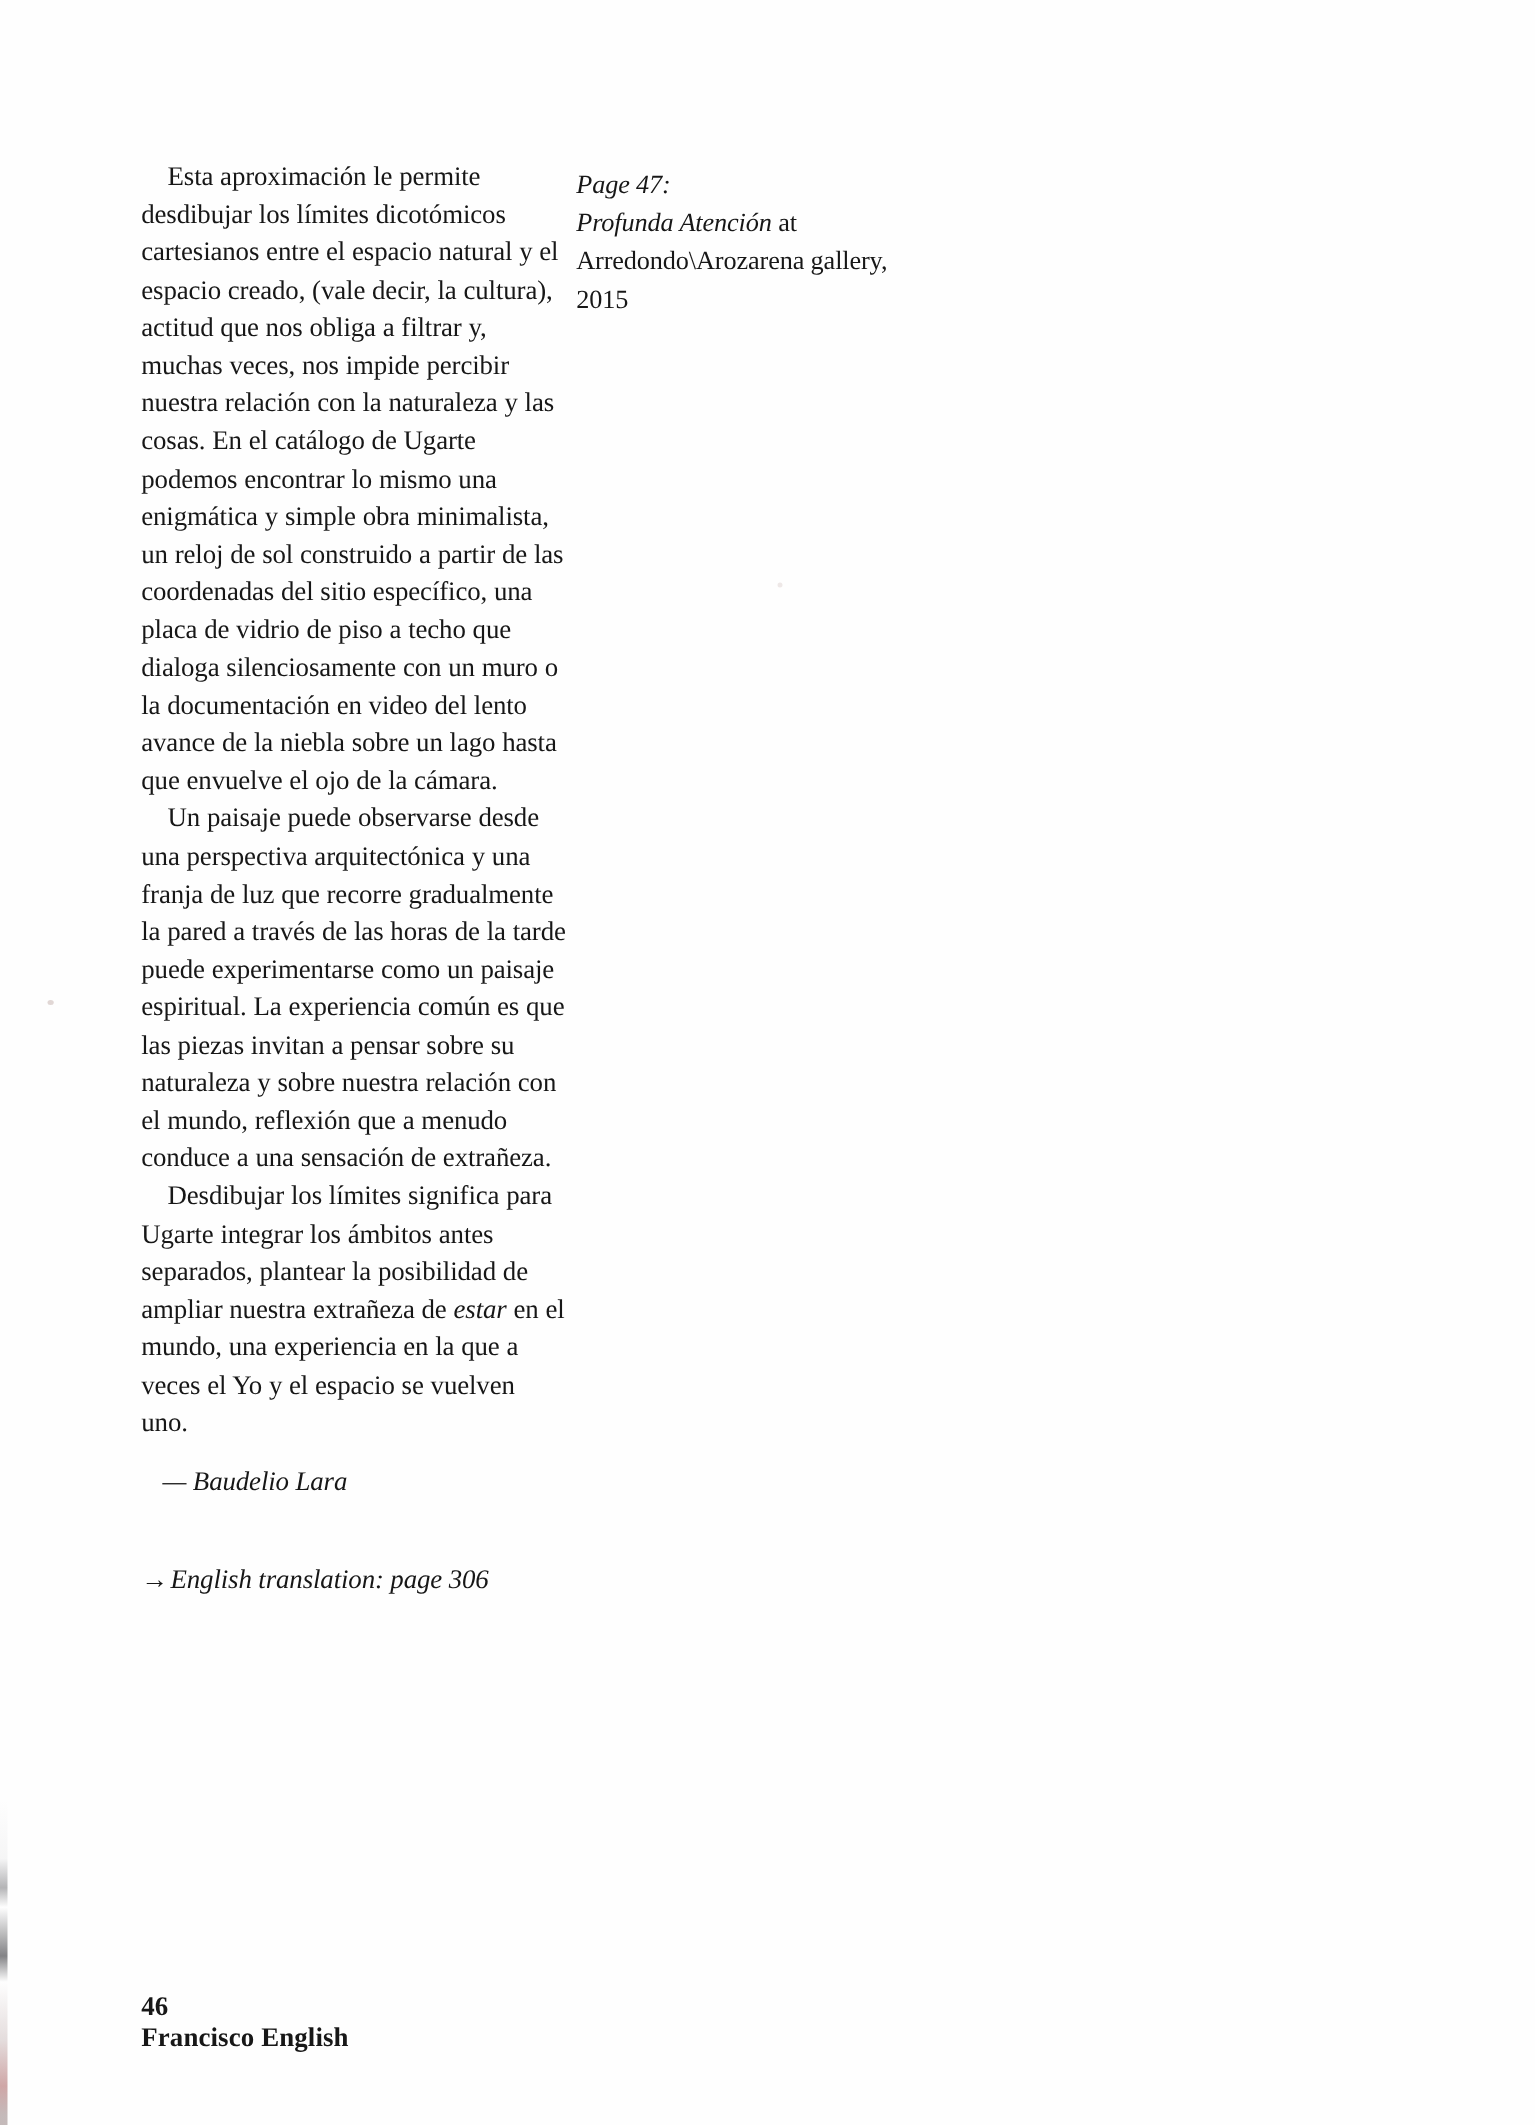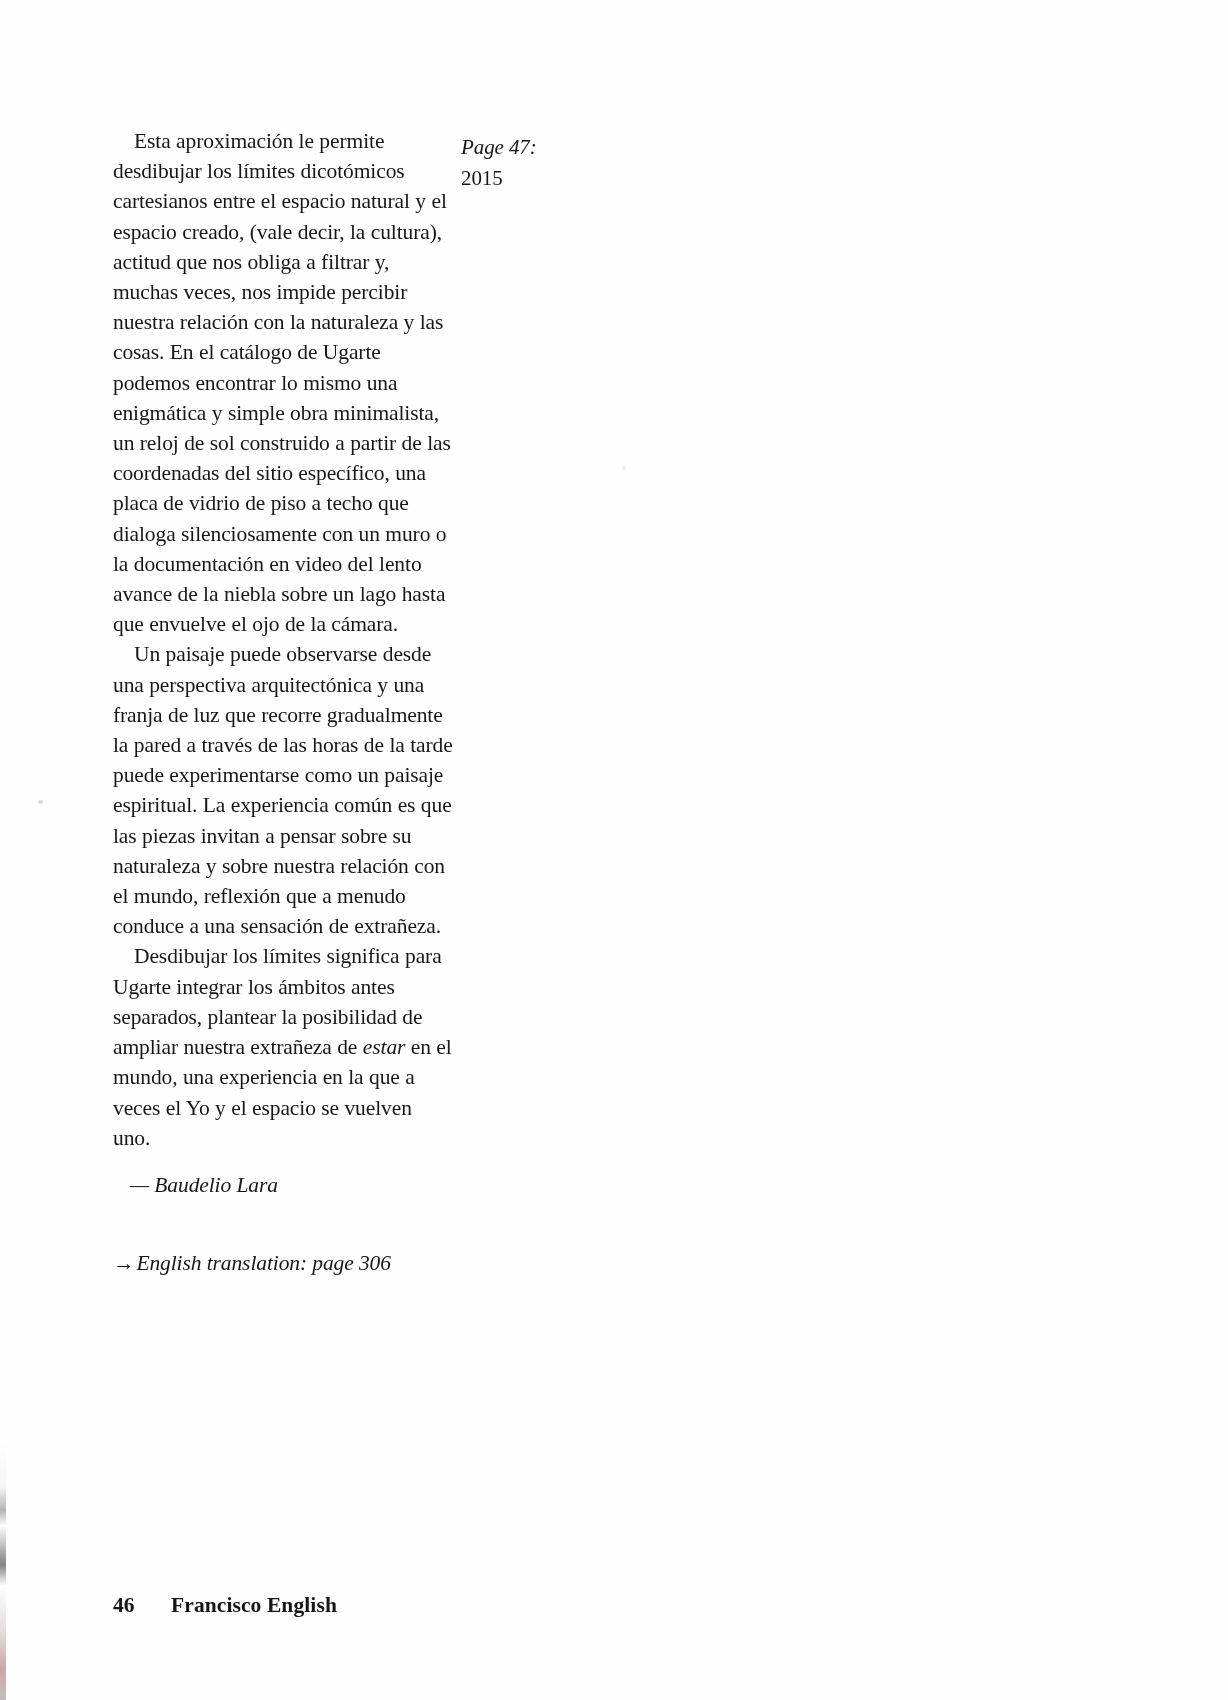--- a/index.html
+++ b/index.html
@@ -101,20 +101,21 @@
   
   .footer {
     position: absolute;
     left: 113px;
     top: 1593px;
     display: flex;
     align-items: baseline;
     font-size: 21.5px;
     font-weight: 700;
     letter-spacing: 0.1px;
+    flex-direction: column;
   }
   .footer .pagenum { width: 58px; }
 
   em.it { font-style: italic; }
 </style>
 </head>
 <body>
 
 <div class="page">
 
@@ -134,21 +135,23 @@
 
     <p class="xref"><span class="arrow">→</span><span>English translation: page 306</span></p>
 
   </div>
 
   <div class="col-caption">
 
     <p class="caption-line it">Page 47:</p>
 
 
+    <p class="caption-line"><span class="it">Profunda Atención</span><span> at</span></p>
 
+    <p class="caption-line">Arredondo\Arozarena gallery,</p>
 
     <p class="caption-line">2015</p>
 
   </div>
 
   <div class="footer">
     <span class="pagenum">46</span>
     <span>Francisco English</span>
   </div>
 

